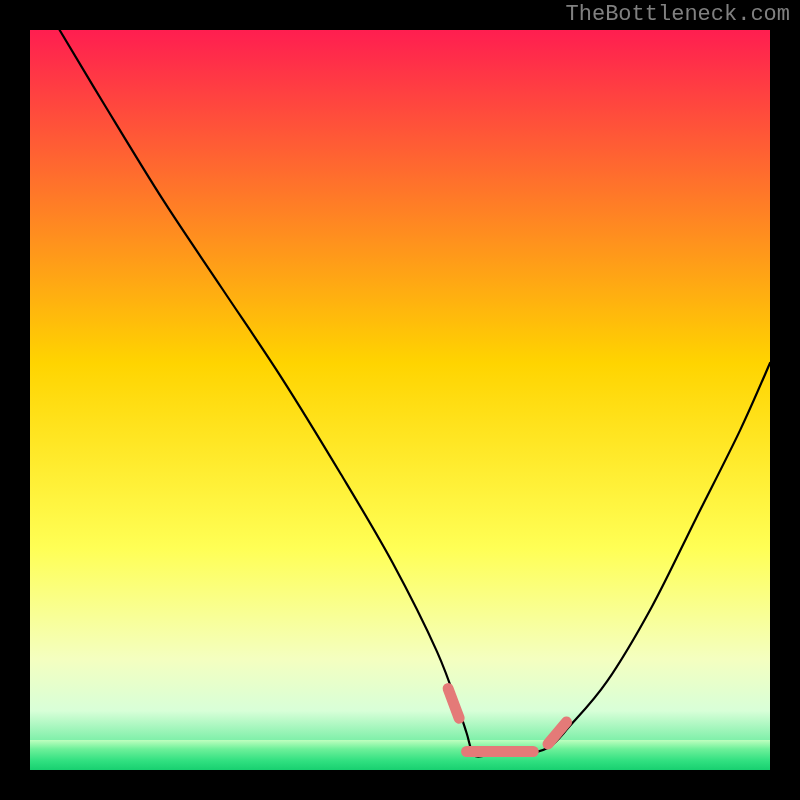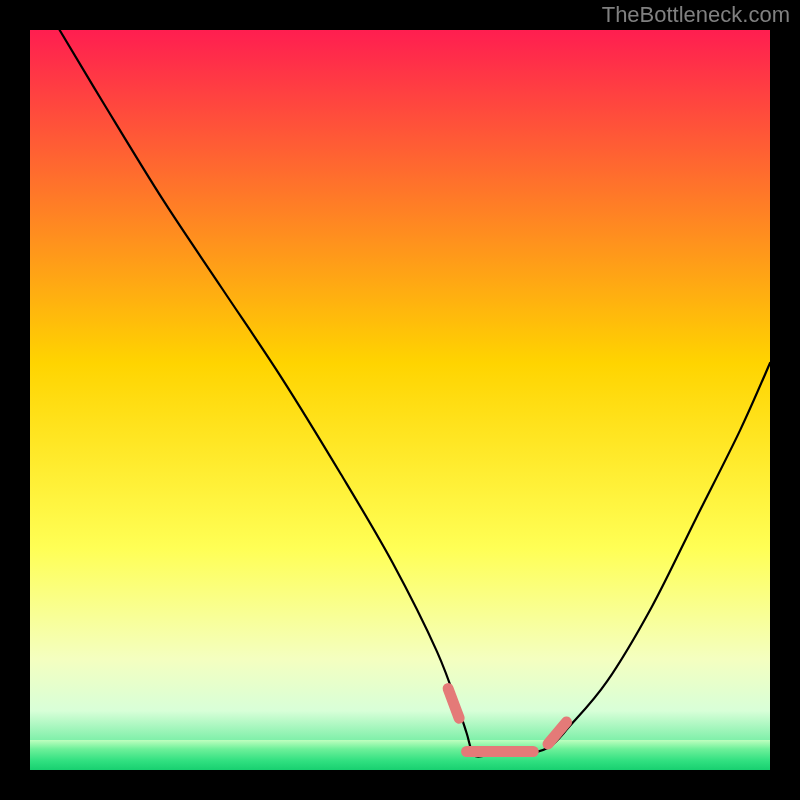--- a/index.html
+++ b/index.html
@@ -13,21 +13,21 @@
   .frame {
     position: relative;
     width: 800px;
     height: 800px;
     background: #000;
   }
   .watermark {
     position: absolute;
     top: 2px;
     right: 10px;
-    font-family: Liberation Sans, sans-serif;
+    font-family: Liberation Mono, monospace;
     font-size: 22px;
     color: #808080;
     font-weight: 500;
   }
   svg {
     display: block;
   }
   .curve {
     fill: none;
     stroke-linecap: round;

